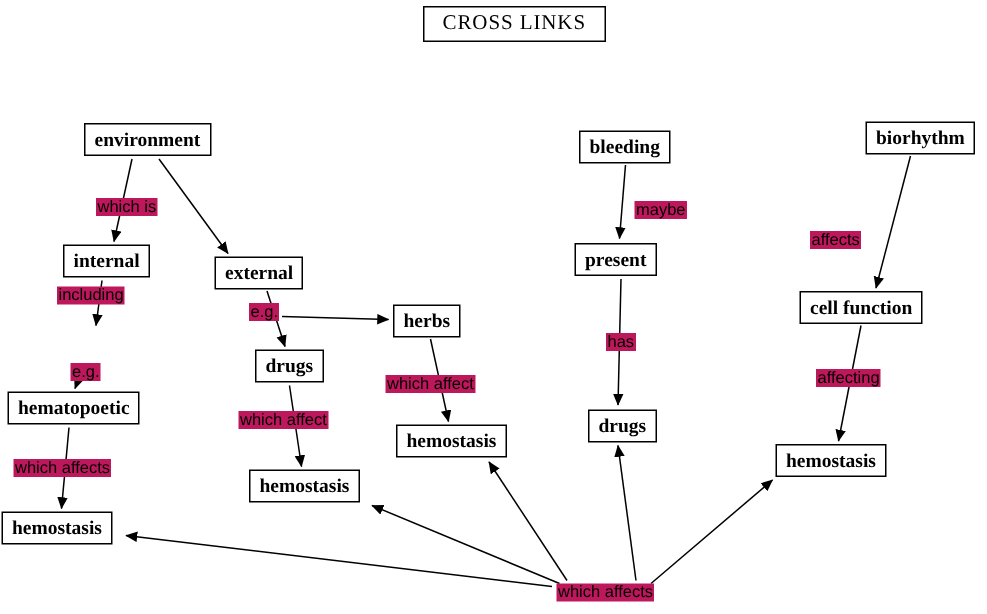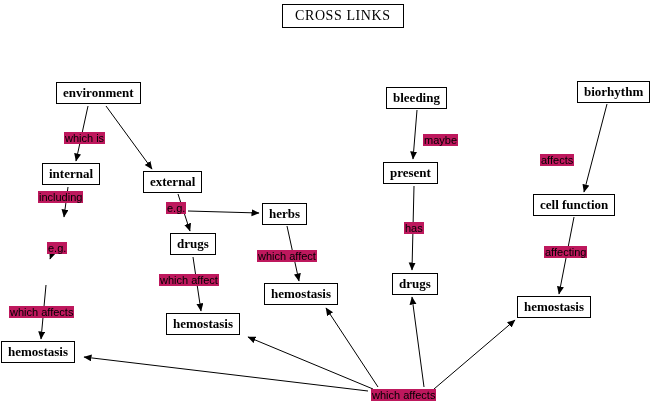--- a/index.html
+++ b/index.html
@@ -88,20 +88,21 @@
     <line x1="434" y1="389" x2="515" y2="320" marker-end="url(#arrow)"></line>
   </svg>
 
   <div class="title-box" style="left:282px; top:4px;">CROSS LINKS</div>
 
   <div class="node" style="left:56px;  top:82px;">environment</div>
   <div class="node" style="left:42px;  top:163px;">internal</div>
   <div class="node" style="left:143px; top:171px;">external</div>
   <div class="node" style="left:170px; top:233px;">drugs</div>
   <div class="node" style="left:262px; top:203px;">herbs</div>
+  <div class="node" style="left:5px;   top:261px;">hematopoetic</div>
   <div class="node" style="left:1px;   top:341px;">hemostasis</div>
   <div class="node" style="left:166px; top:313px;">hemostasis</div>
   <div class="node" style="left:264px; top:283px;">hemostasis</div>
   <div class="node" style="left:386px; top:87px;">bleeding</div>
   <div class="node" style="left:383px; top:162px;">present</div>
   <div class="node" style="left:392px; top:273px;">drugs</div>
   <div class="node" style="left:533px; top:194px;">cell function</div>
   <div class="node" style="left:577px; top:81px;">biorhythm</div>
   <div class="node" style="left:517px; top:296px;">hemostasis</div>
 

